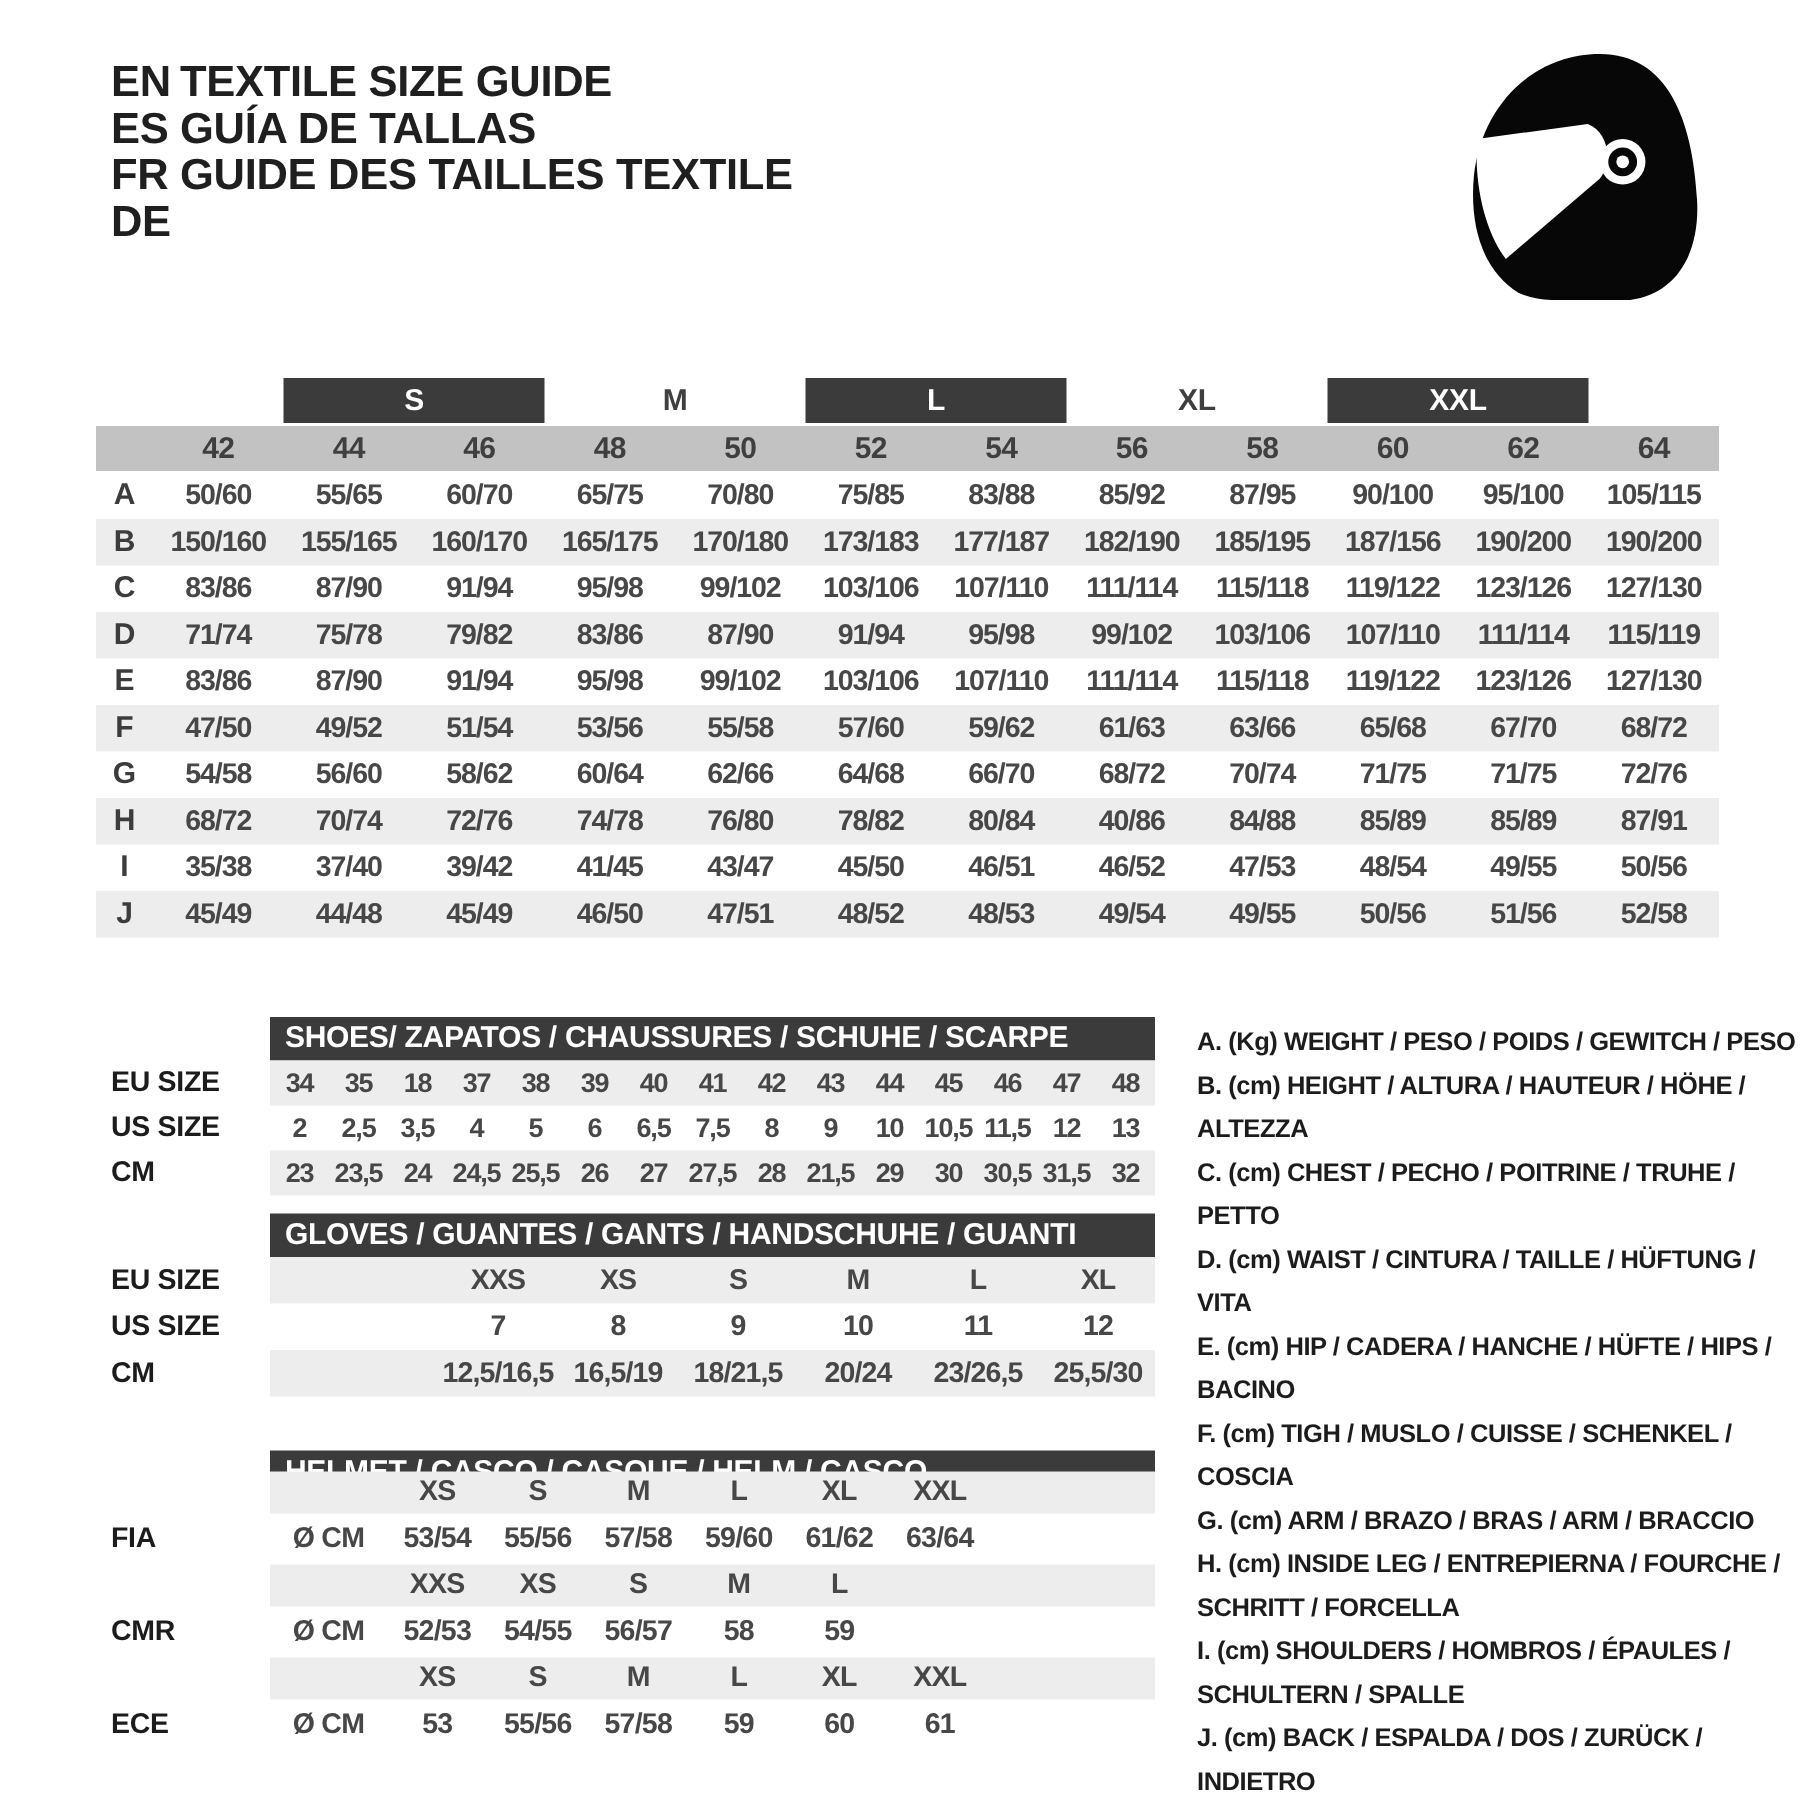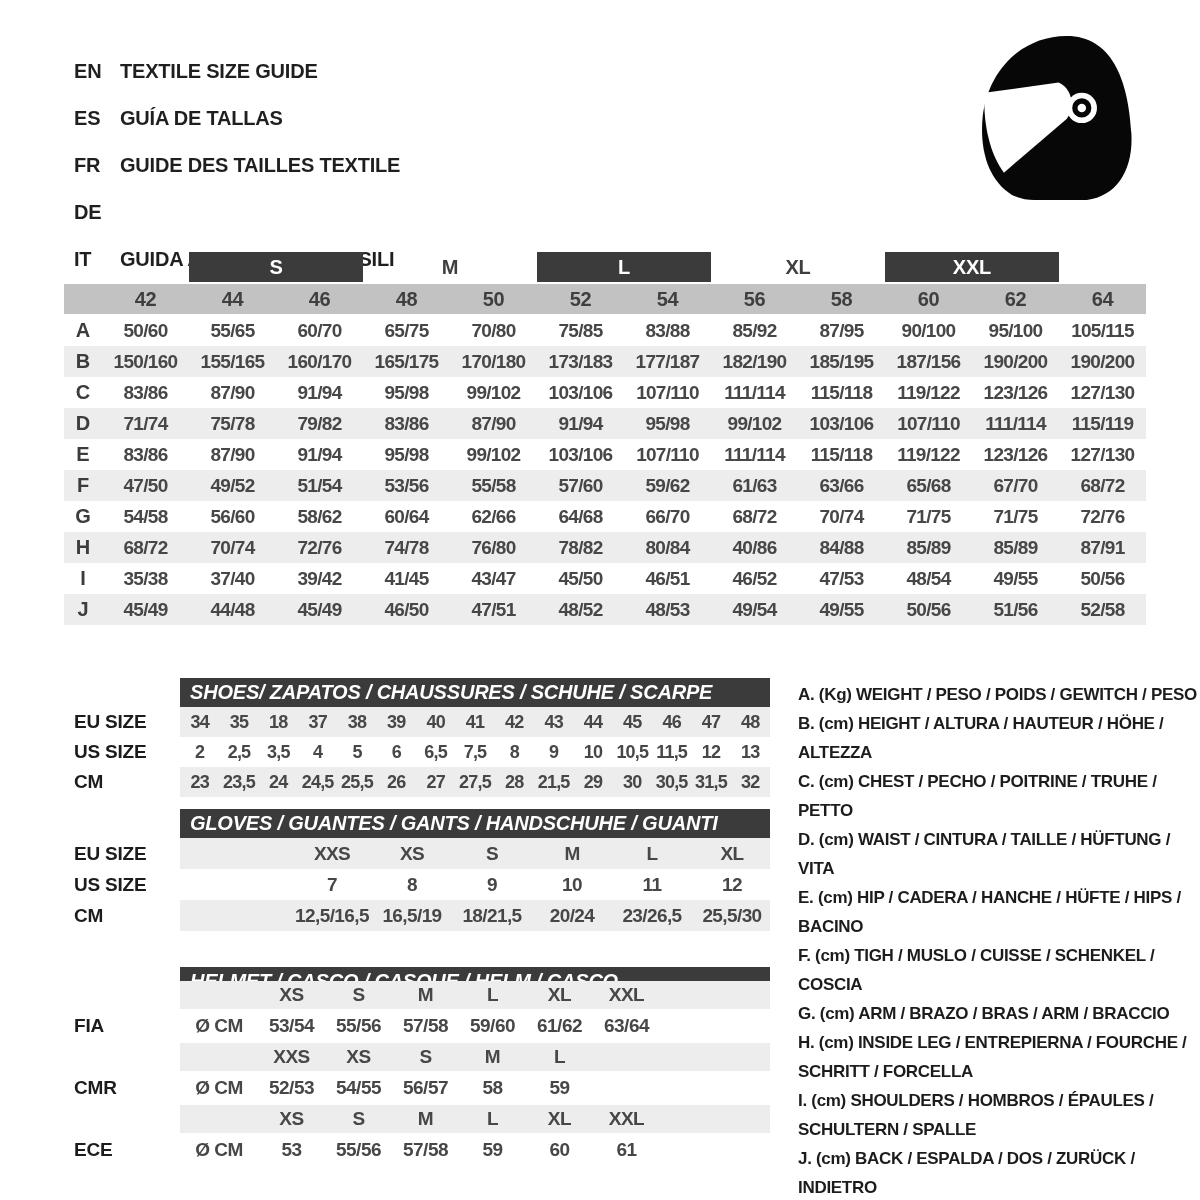--- a/index.html
+++ b/index.html
@@ -4,42 +4,42 @@
 <style>
   html,body { margin:0; padding:0; }
   body {
     width:1200px; height:1200px; position:relative; overflow:hidden;
     background:#ffffff; color:#1f1f1f;
     font-family:"Liberation Sans","DejaVu Sans",sans-serif;
     font-weight:bold;
   }
   
   #langs { position:absolute; left:74px; top:40px; }
-  .lang-row { display:flex; height:31px; align-items:center; font-size:20px; letter-spacing:-0.2px;margin-top:16px; }
+  .lang-row { display:flex; height:31px; align-items:center; font-size:29px; letter-spacing:-0.2px; }
   .lang-code { width:46px; }
   
   #helmet-icon { position:absolute; left:973px; top:32px; width:168px; height:170px; }
   
   #tex-group { position:absolute; left:102px; top:252px; width:1044px; height:30px;
                display:grid; grid-template-columns:repeat(12,87px); }
   .grp { text-align:center; line-height:30px; font-size:20px; letter-spacing:-0.2px; }
   .grp-box { background:#3b3b3b; color:#ffffff; }
   .grp-plain { color:#3f3f3f; }
   #tex-num { position:absolute; left:64px; top:284px; width:1082px; height:30px; background:#c2c2c2;
              display:grid; grid-template-columns:38px repeat(12,87px); }
   #tex-num .cell { text-align:center; line-height:30px; font-size:20px; color:#3f3f3f; letter-spacing:-0.4px; }
   #tex-rows { position:absolute; left:64px; top:315px; width:1082px; }
   .tex-row { display:grid; grid-template-columns:38px repeat(12,87px); height:31px; }
   .tex-row.stripe { background:#ededed; }
   .tex-row .cell { text-align:center; line-height:31px; font-size:19px; color:#474747; letter-spacing:-0.7px; }
   .tex-row .letter { color:#3c3c3c; font-size:20px; letter-spacing:0; }
   
   .section-title { position:absolute; left:180px; width:590px; height:29px; background:#3b3b3b;
                    color:#ffffff; font-size:20px; line-height:29px; padding-left:10px;
-                   box-sizing:border-box; letter-spacing:-0.2px;font-style:italic; }
+                   box-sizing:border-box; letter-spacing:-0.2px; }
   #shoes-title  { top:678px; }
   #gloves-title { top:809px; }
   #helmet-title { top:948px;margin-top:19px; }
   
   .side-label { font-size:19px; color:#1c1c1c; letter-spacing:-0.2px; }
   #shoes-labels  { position:absolute; left:74px; top:707px; }
   #shoes-labels  .side-label { height:30px; line-height:30px; }
   #gloves-labels { position:absolute; left:74px; top:838px; }
   #gloves-labels .side-label { height:31px; line-height:31px; }
   #helmet-labels { position:absolute; left:74px; top:0; width:100px; height:0; }
@@ -77,24 +77,20 @@
     <div class="lang-row">
       <div class="lang-code">ES</div>
       <div class="lang-label">GUÍA DE TALLAS</div>
     </div>
     <div class="lang-row">
       <div class="lang-code">FR</div>
       <div class="lang-label">GUIDE DES TAILLES TEXTILE</div>
     </div>
     <div class="lang-row">
       <div class="lang-code">DE</div>
-    </div>
-    <div class="lang-row">
-      <div class="lang-code">IT</div>
-      <div class="lang-label">GUIDA ALLE TAGLIE TESSILI</div>
     </div>
   </div>
 
 <svg id="helmet-icon" viewBox="0 0 165 168" xmlns="http://www.w3.org/2000/svg">
   <path fill="#070707" d="M92 4 C 48 4 14 38 9 84 C 6 116 14 146 38 161 C 44 164 52 166 60 166 L 112 166 C 142 162 158 136 156 100 C 153 46 136 4 92 4 Z"></path>
   <path fill="#ffffff" d="M11 60 L 84 50 C 97 55 101 74 92 86 L 30 139 C 17 122 9 92 11 60 Z"></path>
   <circle cx="107" cy="75" r="15" fill="#ffffff"></circle>
   <circle cx="107" cy="75" r="9.5" fill="#070707"></circle>
   <circle cx="107" cy="75" r="4.2" fill="#ffffff"></circle>
 </svg>

